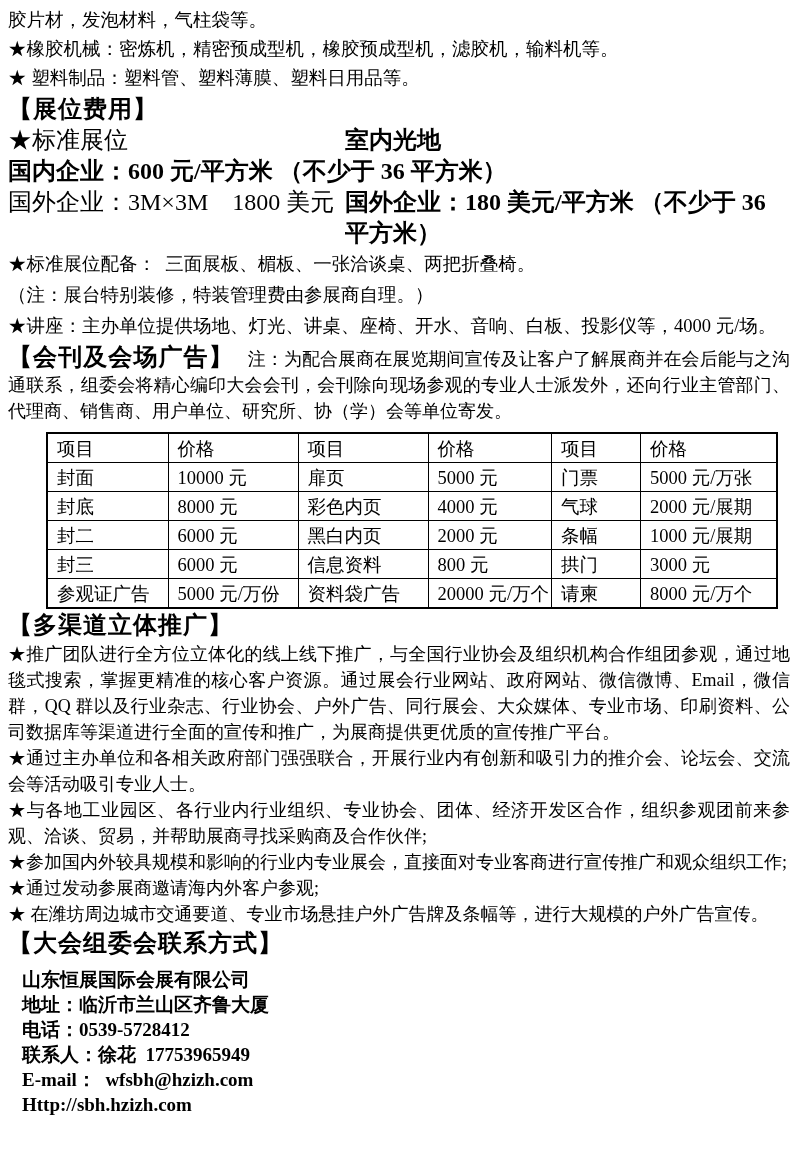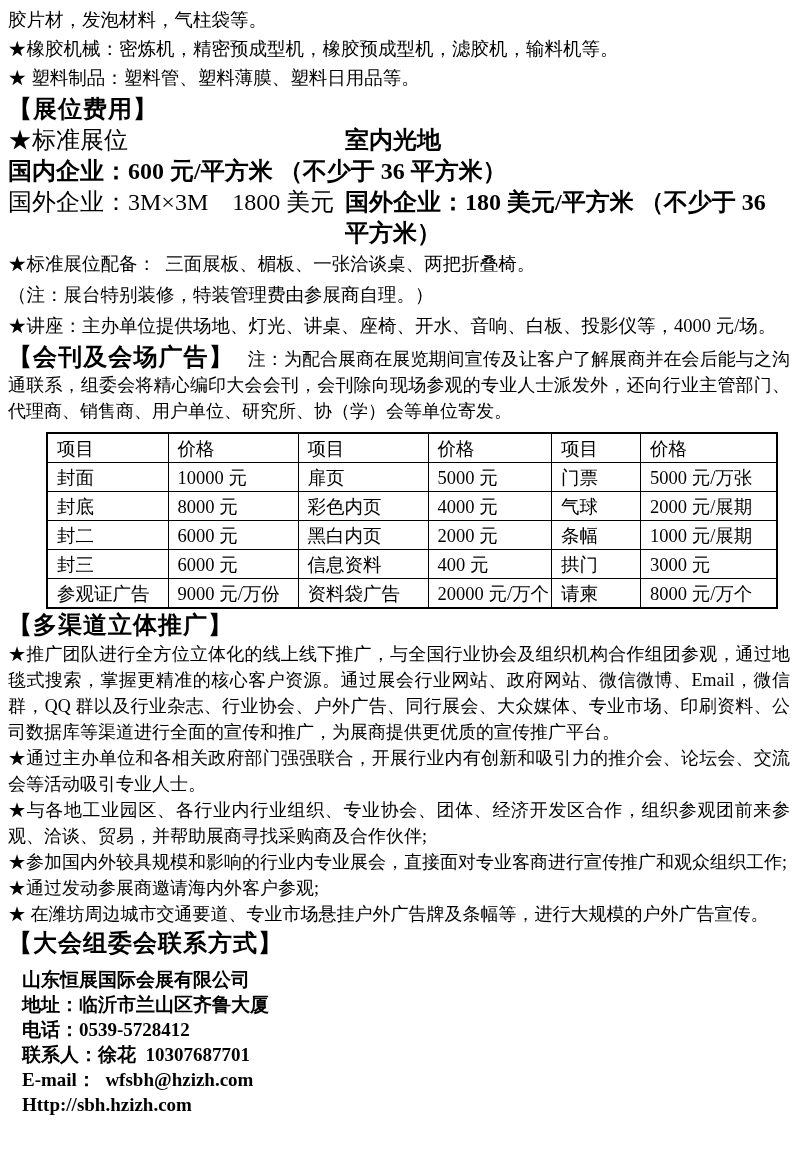--- a/index.html
+++ b/index.html
@@ -112,27 +112,27 @@
         <td>6000 元</td>
         <td>黑白内页</td>
         <td>2000 元</td>
         <td>条幅</td>
         <td>1000 元/展期</td>
       </tr>
       <tr>
         <td>封三</td>
         <td>6000 元</td>
         <td>信息资料</td>
-        <td>400 元</td>
+        <td>800 元</td>
         <td>拱门</td>
         <td>3000 元</td>
       </tr>
       <tr>
         <td>参观证广告</td>
-        <td>9000 元/万份</td>
+        <td>5000 元/万份</td>
         <td>资料袋广告</td>
         <td>20000 元/万个</td>
         <td>请柬</td>
         <td>8000 元/万个</td>
       </tr>
     </tbody>
   </table>
 
   <h2 class="sec h-promo">【多渠道立体推广】</h2>
 
@@ -142,18 +142,18 @@
   <p class="para">★参加国内外较具规模和影响的行业内专业展会，直接面对专业客商进行宣传推广和观众组织工作;</p>
   <p class="para">★通过发动参展商邀请海内外客户参观;</p>
   <p class="para">★ 在潍坊周边城市交通要道、专业市场悬挂户外广告牌及条幅等，进行大规模的户外广告宣传。</p>
 
   <h2 class="sec h-contact">【大会组委会联系方式】</h2>
 
   <div class="contact">
     <p>山东恒展国际会展有限公司</p>
     <p>地址：临沂市兰山区齐鲁大厦</p>
     <p>电话：0539-5728412</p>
-    <p>联系人：徐花  10307687701</p>
+    <p>联系人：徐花  17753965949</p>
     <p>E-mail：  wfsbh@hzizh.com</p>
     <p>Http://sbh.hzizh.com</p>
   </div>
 
 </div>
 
 </body></html>

